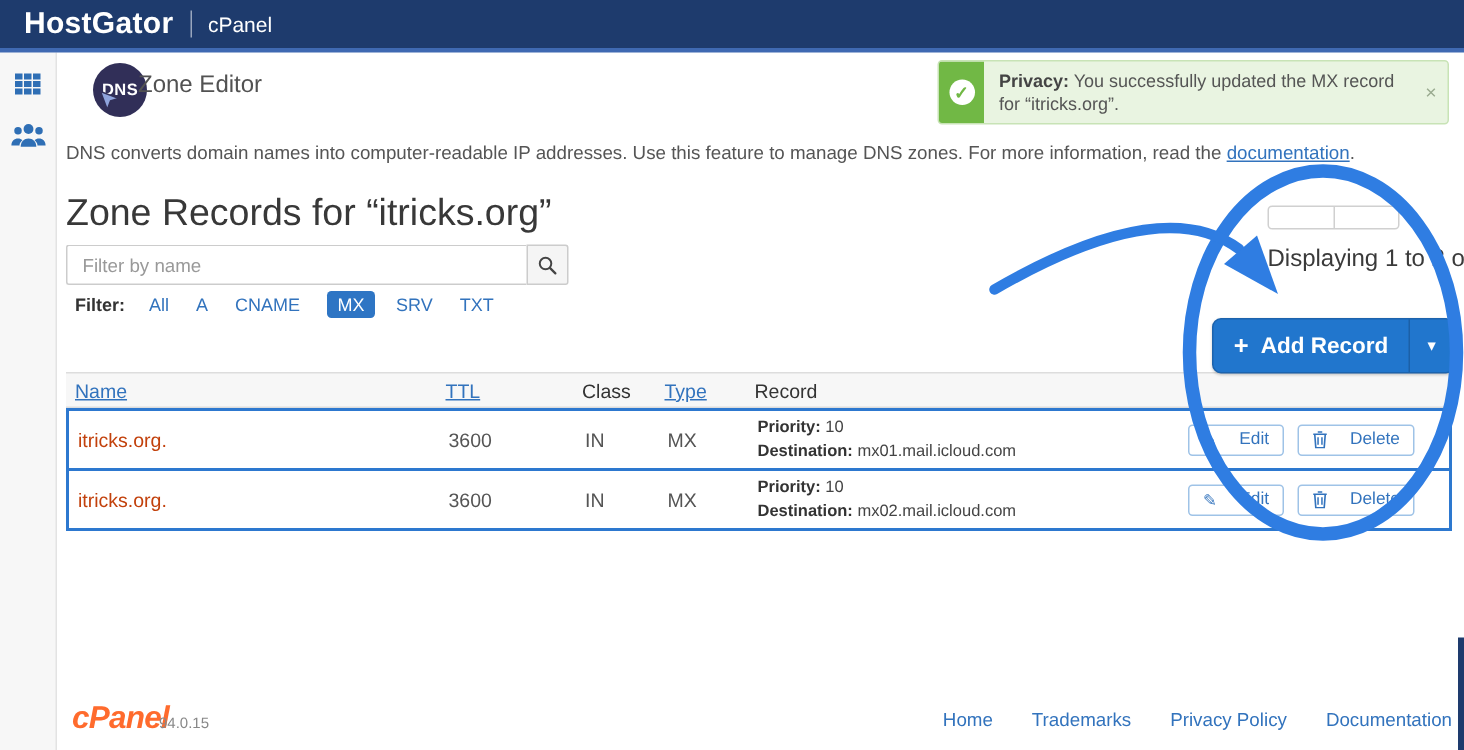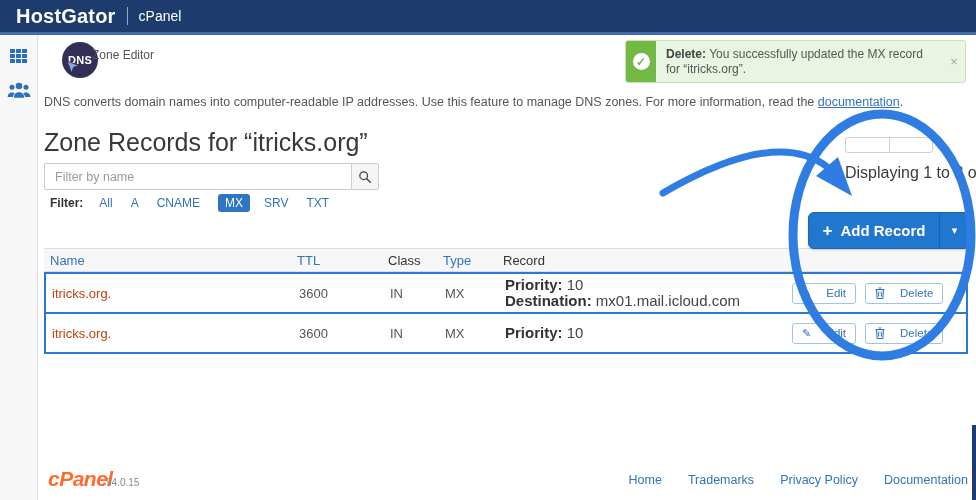--- a/index.html
+++ b/index.html
@@ -26,21 +26,21 @@
 
   
   .sidebar { position:absolute; left:0; top:35px; width:38px; height:465px; background:#f7f7f7; border-right:1px solid #e3e3e3; z-index:1; }
   .grid-icon { margin:14px auto 0; width:17px; display:grid; grid-template-columns:repeat(3,5px); grid-gap:1px; cursor:pointer; }
   .grid-icon span { width:5px; height:4px; background:#2f6fb5; }
   .people-icon { margin:18px auto 0; width:24px; cursor:pointer; display:block; }
 
   
   .dns-badge { position:absolute; left:62px; top:42px; width:36px; height:36px; border-radius:50%; background:#312f58; color:#fff; font-size:11px; font-weight:bold; display:flex; align-items:center; justify-content:center; letter-spacing:.3px; }
   .dns-cursor { position:absolute; left:66px; top:60px; }
-  .page-title { position:absolute; left:92px; top:48px; font-size:12px; color:#525252; }
+  .page-title { position:absolute; left:92px; top:48px; font-size:16px; color:#525252; }
 
   
   .alert { position:absolute; left:625px; top:40px; width:341px; height:43px; background:#e9f4e1; border:1px solid #c8e3b6; border-radius:3px; display:flex; overflow:hidden; z-index:2; }
   .alert-icon { width:30px; background:#71b845; display:flex; align-items:center; justify-content:center; flex:none; }
   .alert-check { width:17px; height:17px; border-radius:50%; background:#fff; color:#71b845; font-size:12px; font-weight:bold; display:flex; align-items:center; justify-content:center; }
   .alert-body { flex:1; padding:6px 8px 4px 10px; font-size:12px; line-height:15px; color:#555; }
   .alert-body b { color:#444; }
   .alert-close { flex:none; width:22px; color:#9aab90; font-size:13px; display:flex; align-items:center; justify-content:center; cursor:pointer; }
 
   
@@ -66,25 +66,25 @@
   .add-record .main { flex:1; display:flex; align-items:center; justify-content:center; gap:8px; font-size:15px; font-weight:bold; height:100%; }
   .add-record .plus { font-size:17px; font-weight:bold; line-height:1; }
   .add-record .split { width:30px; height:100%; border-left:1px solid rgba(0,0,0,.18); display:flex; align-items:center; justify-content:center; font-size:11px; cursor:pointer; }
   .shadow-line { position:absolute; left:798px; top:258px; width:168px; height:2px; background:#3a3f45; opacity:.85; }
 
   
   .ztable { position:absolute; left:44px; top:248px; width:924px; font-size:13px; }
   .zrow { display:grid; grid-template-columns:247px 91px 55px 60px 287px 1fr; align-items:center; }
   .zhead { height:24px; background:#f7f7f7; border-top:1px solid #dddddd; border-bottom:1px solid #dddddd; color:#333; }
   .zhead > div, .zbody > div { padding-left:6px; }
-  .zhead .th-link { color:#3273bd; cursor:pointer; }
+  .zhead .th-link { color:#3273bd; cursor:pointer;text-decoration:underline; }
   .zbody { height:42px; background:#fff; border:2px solid #2d78cf; }
   .zbody + .zbody { margin-top:-2px; }
   .cell-name { color:#c2410c; }
-  .cell-record { font-size:15px; line-height:16px; color:#444; }
+  .cell-record { font-size:11px; line-height:16px; color:#444; }
   .cell-record b { color:#333; }
   .cell-action { display:flex; gap:9px; }
   .mini-btn { display:flex; align-items:center; gap:15px; border:1px solid #9fc3e7; background:#fff; color:#3273bd; font-size:11.5px; border-radius:3px; padding:3px 9px; cursor:pointer; font-family:inherit; }
   .pencil { font-size:11px; }
 
   
   .footer-logo { position:absolute; left:48px; top:467px; color:#ff6b2d; font-size:21px; font-weight:bold; font-style:italic; letter-spacing:-.5px; }
   .footer-version { position:absolute; left:106px; top:477px; font-size:10px; color:#888; }
   .footer-links { position:absolute; right:8px; top:473px; display:flex; gap:26px; font-size:12.5px; }
   .footer-links a { color:#3273bd; text-decoration:none; cursor:pointer; }
@@ -170,21 +170,21 @@
 </div>
 <svg class="dns-cursor" width="16" height="16" viewBox="0 0 16 16">
   <path d="M1 1l12 4.6-5.3 1.7L5.5 13z" fill="#8fa4dc" stroke="#312f58" stroke-width="1"></path>
 </svg>
 <div class="page-title">Zone Editor</div>
 
 <div class="alert">
   <div class="alert-icon">
     <div class="alert-check">✓</div>
   </div>
-  <div class="alert-body"><b>Delete:</b><span> You successfully updated the MX record for “itricks.org”.</span></div>
+  <div class="alert-body"><b>Privacy:</b><span> You successfully updated the MX record for “itricks.org”.</span></div>
   <div class="alert-close">×</div>
 </div>
 
 <div class="description">
   <span>DNS converts domain names into computer-readable IP addresses. Use this feature to manage DNS zones. For more information, read the </span><a>documentation</a><span>.</span>
 </div>
 
 <div class="records-heading">Zone Records for “itricks.org”</div>
 
 <div class="filter-box">
@@ -257,20 +257,21 @@
     </div>
   </div>
 
   <div class="zrow zbody">
     <div class="cell-name">itricks.org.</div>
     <div>3600</div>
     <div>IN</div>
     <div>MX</div>
     <div class="cell-record">
       <div><b>Priority:</b><span> 10</span></div>
+      <div><b>Destination:</b><span> mx02.mail.icloud.com</span></div>
     </div>
     <div class="cell-action">
       <button class="mini-btn">
           <span class="pencil">✎</span>
           <span>Edit</span>
         </button>
       <button class="mini-btn">
           <svg width="10" height="12" viewBox="0 0 10 12">
             <path d="M0.5 2.5h9M3.5 1h3M1.5 2.5l.7 9h5.6l.7-9" fill="none" stroke="#3273bd" stroke-width="1.1"></path>
             <path d="M3.7 4.5v5M6.3 4.5v5" stroke="#3273bd" stroke-width="1"></path>

